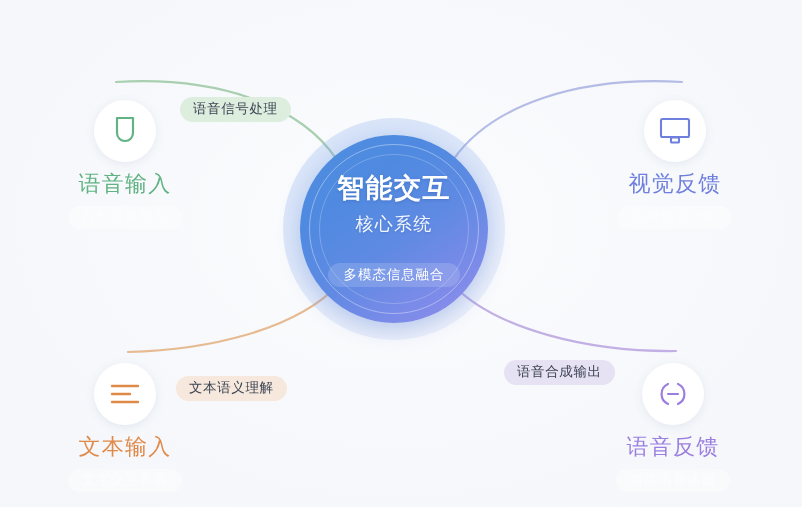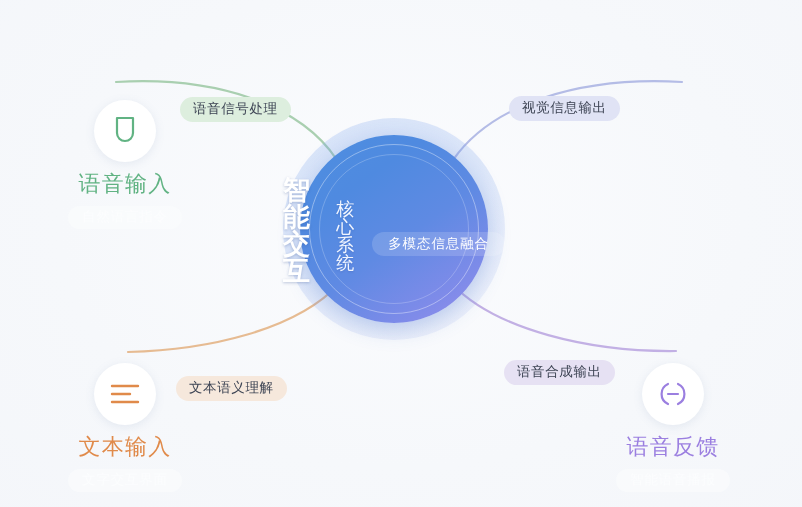--- a/index.html
+++ b/index.html
@@ -76,21 +76,21 @@
     left: 36px; top: 36px;
     width: 150px; height: 150px;
     border-radius: 50%;
     border: 1.2px solid rgba(255,255,255,0.22);
   }
 
   .hub-content {
     position: absolute;
     inset: 0;
     display: flex;
-    flex-direction: row;
+    flex-direction: column;
     align-items: center;
     justify-content: center;
     gap: 0px;
   }
 
   .hub-title {
     font-size: 27px;
     font-weight: 700;
     color: #ffffff;
     letter-spacing: 1.5px;
@@ -223,20 +223,30 @@
   <div class="node" id="node-voice-input">
     <div class="node-icon">
       <svg width="30" height="32" viewBox="0 0 30 32">
         <path d="M 7 3 L 23 3 L 23 18 A 8 8 0 0 1 7 18 Z" fill="none" stroke="#61b383" stroke-width="2.2" stroke-linejoin="round"></path>
       </svg>
     </div>
     <div class="node-title">语音输入</div>
     <div class="node-subtitle">自然语言指令</div>
   </div>
 
+  <div class="node" id="node-visual-feedback">
+    <div class="node-icon">
+      <svg width="34" height="30" viewBox="0 0 34 30">
+        <rect x="3" y="3" width="28" height="18" rx="1.5" fill="none" stroke="#6e7fdd" stroke-width="2.1"></rect>
+        <rect x="13" y="21.5" width="8" height="5" rx="0.8" fill="none" stroke="#6e7fdd" stroke-width="2.1"></rect>
+      </svg>
+    </div>
+    <div class="node-title">视觉反馈</div>
+    <div class="node-subtitle">实时场景分析</div>
+  </div>
 
   <div class="node" id="node-voice-feedback">
     <div class="node-icon">
       <svg width="34" height="28" viewBox="0 0 34 28">
         <line x1="12" y1="14" x2="22" y2="14" stroke="#9b7fe0" stroke-width="2.2" stroke-linecap="round"></line>
         <path d="M 12 4 A 11 11 0 0 0 12 24" fill="none" stroke="#9b7fe0" stroke-width="2.2" stroke-linecap="round"></path>
         <path d="M 22 4 A 11 11 0 0 1 22 24" fill="none" stroke="#9b7fe0" stroke-width="2.2" stroke-linecap="round"></path>
       </svg>
     </div>
     <div class="node-title">语音反馈</div>
@@ -249,17 +259,16 @@
         <line x1="3" y1="5" x2="29" y2="5" stroke="#e08a4a" stroke-width="2.4" stroke-linecap="round"></line>
         <line x1="3" y1="13" x2="21" y2="13" stroke="#e08a4a" stroke-width="2.4" stroke-linecap="round"></line>
         <line x1="3" y1="21" x2="29" y2="21" stroke="#e08a4a" stroke-width="2.4" stroke-linecap="round"></line>
       </svg>
     </div>
     <div class="node-title">文本输入</div>
     <div class="node-subtitle">文字交互界面</div>
   </div>
 
   <div class="edge-label" id="label-voice-signal">语音信号处理</div>
-  <div class="edge-label" id="label-visual-output">视觉信息输出</div>
   <div class="edge-label" id="label-text-semantic">文本语义理解</div>
   <div class="edge-label" id="label-voice-synth">语音合成输出</div>
 
 </div>
 
 </body></html>

